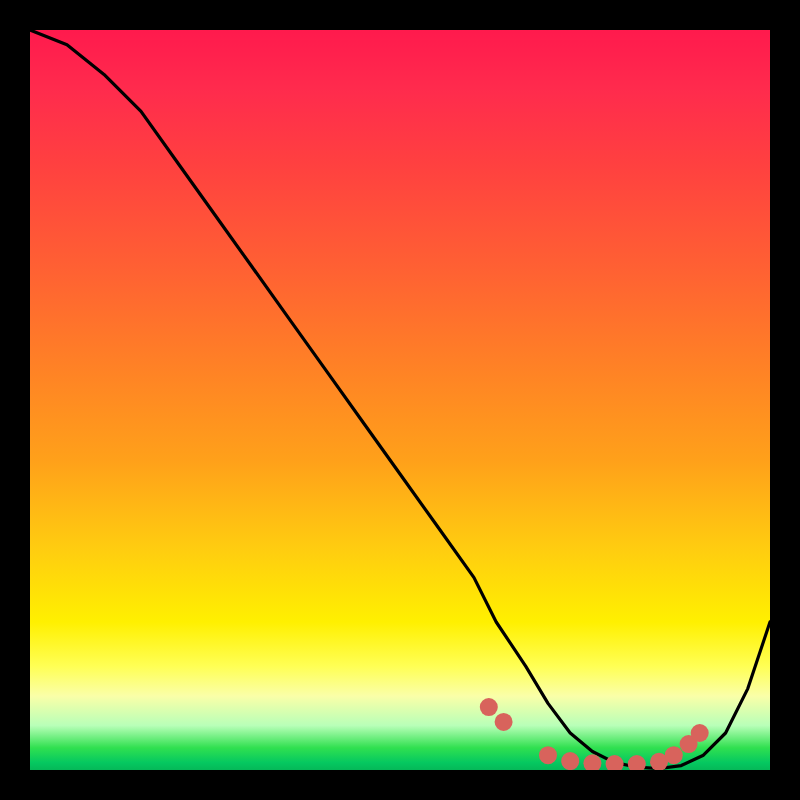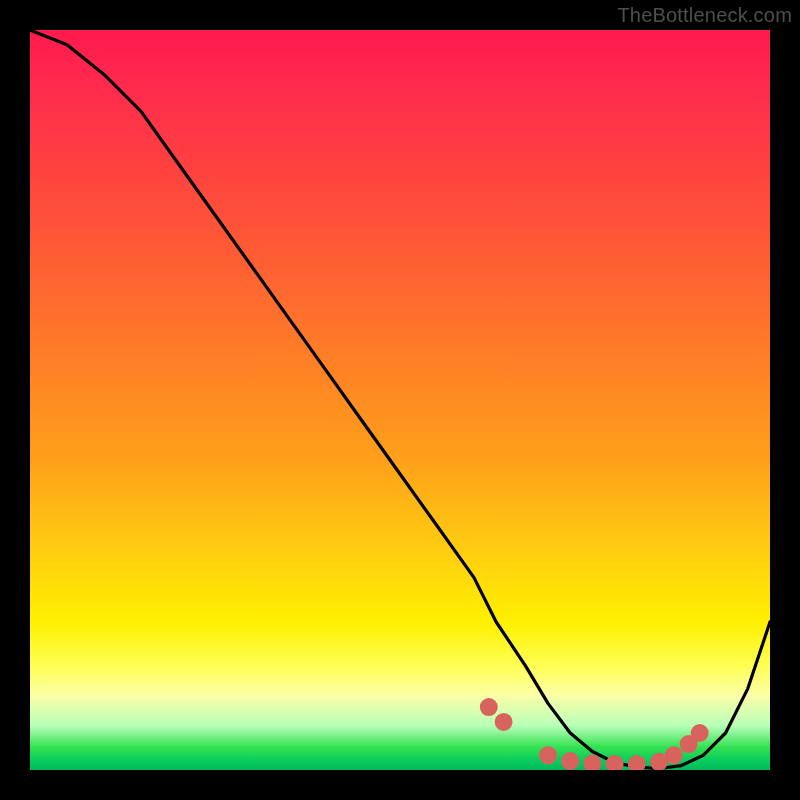--- a/index.html
+++ b/index.html
@@ -55,21 +55,20 @@
     font-size: 20px;
     font-weight: 500;
     letter-spacing: 0.2px;
     user-select: none;
   }
 </style>
 </head>
 <body>
 
 <div class="frame">
-  <div class="watermark">TheBottleneck.com</div>
 
   <div class="plot-area">
     <svg class="plot-svg" width="740" height="740" viewBox="0 0 740 740">
       <path id="curve-path" fill="none" stroke="#000" stroke-width="3.2" stroke-linecap="round" stroke-linejoin="round" d="M0.00 0.00 L37.00 14.80 L74.00 44.40 L111.00 81.40 L148.00 133.20 L185.00 185.00 L222.00 236.80 L259.00 288.60 L296.00 340.40 L333.00 392.20 L370.00 444.00 L407.00 495.80 L444.00 547.60 L466.20 592.00 L495.80 636.40 L518.00 673.40 L540.20 703.00 L562.40 721.50 L584.60 732.60 L606.80 737.04 L629.00 738.52 L651.20 735.56 L673.40 725.20 L695.60 703.00 L717.80 658.60 L740.00 592.00"></path>
       <g id="marker-group">
           <circle cx="458.80" cy="677.10" r="9" fill="#d8635c"></circle>
           <circle cx="473.60" cy="691.90" r="9" fill="#d8635c"></circle>
           <circle cx="518.00" cy="725.20" r="9" fill="#d8635c"></circle>
           <circle cx="540.20" cy="731.12" r="9" fill="#d8635c"></circle>
           <circle cx="562.40" cy="733.34" r="9" fill="#d8635c"></circle>

